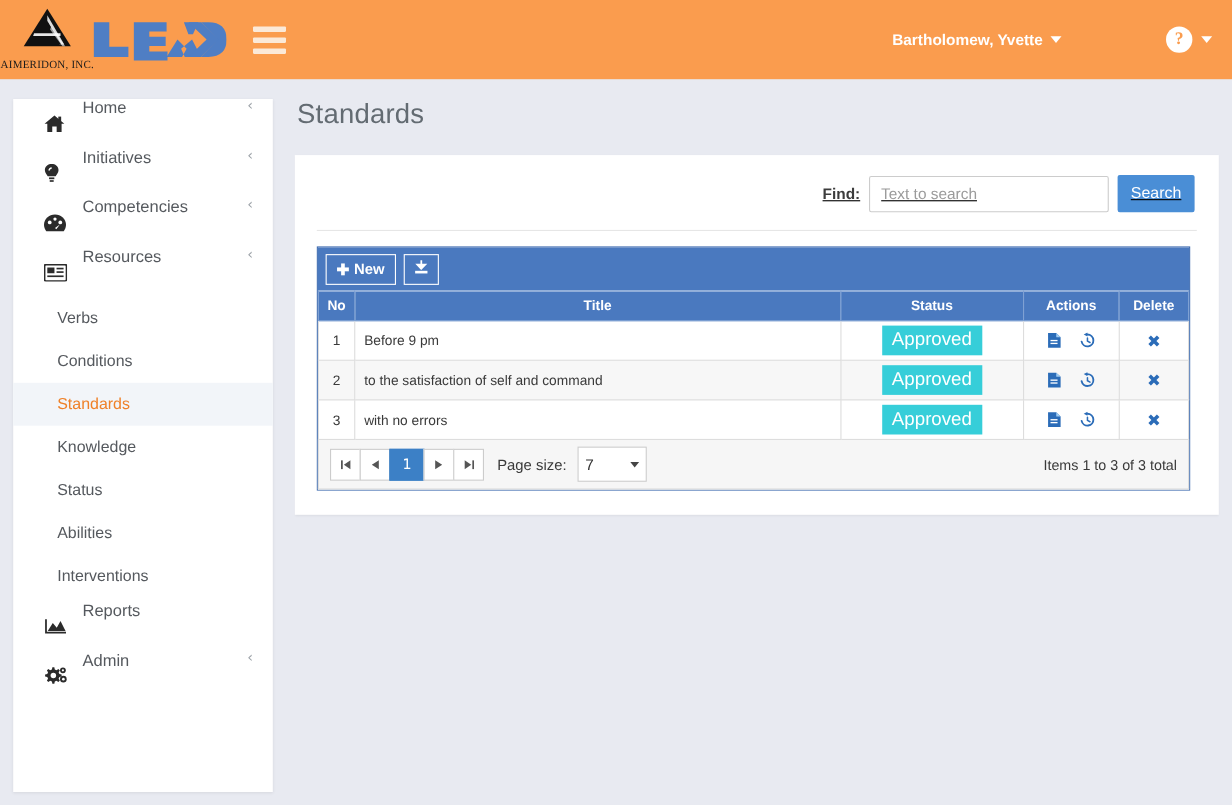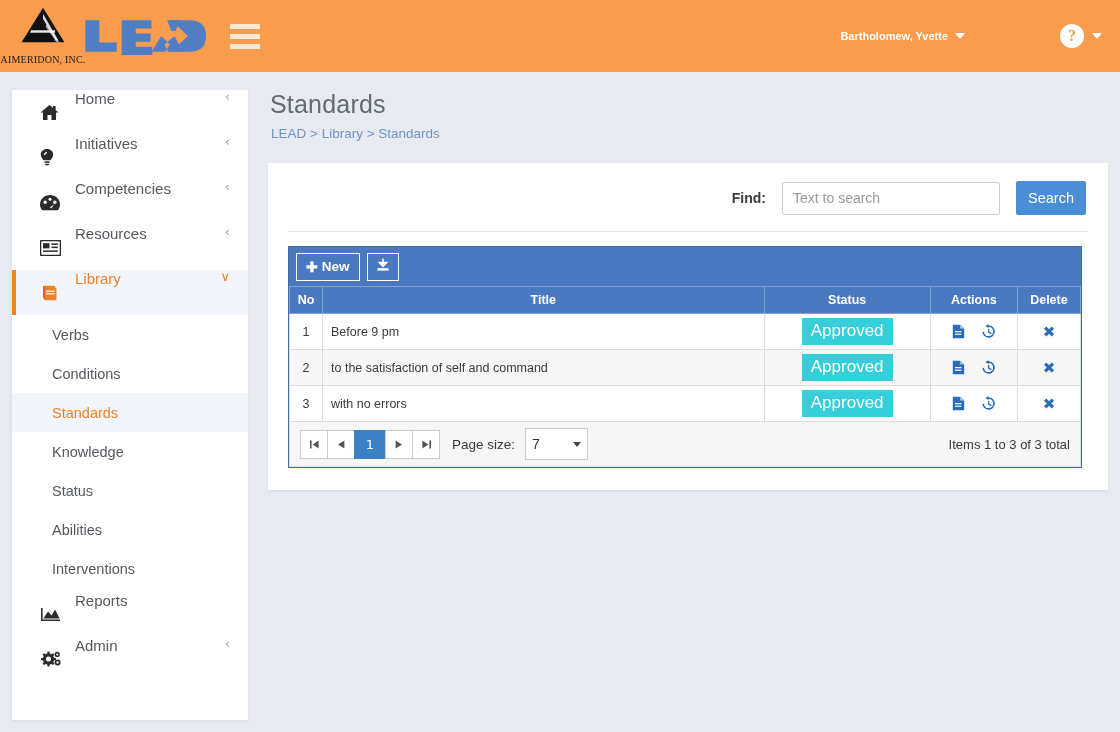--- a/index.html
+++ b/index.html
@@ -33,21 +33,21 @@
     display: flex; flex-direction: column; justify-content: center; gap: 5px;
     cursor: pointer;
   }
   #hamburger span { display:block; height: 5px; background: #fbe9d8; border-radius: 1px; }
   #topbar-right {
     margin-left: auto; display: flex; align-items: center; gap: 0;
     padding-right: 18px; height: 100%;
   }
   #user-menu {
     display:flex; align-items:center; gap:7px; color:#fff;
-    font-weight: bold; font-size: 11px; cursor: pointer;
+    font-weight: bold; font-size: 14px; cursor: pointer;
   }
   .caret-down {
     width: 0; height: 0; border-left: 5px solid transparent;
     border-right: 5px solid transparent; border-top: 6px solid #fff;
   }
   #help-menu { display:flex; align-items:center; gap:8px; margin-left: 95px; cursor:pointer; }
   #help-icon {
     width: 24px; height: 24px; border-radius: 50%;
     background: #fff; color: #fa9c4e;
     font-size: 16px; font-weight: bold; font-family: "Liberation Serif", serif;
@@ -99,22 +99,22 @@
 
   #panel {
     margin-top: 22px; background: #fff; width: 840px;
     padding: 18px 20px 22px 20px;
     box-shadow: 0 1px 2px rgba(0,0,0,.06);
   }
 
   
   #search-row {
     display: flex; align-items: center; justify-content: flex-end;
-    gap: 16px; padding-right: 2px; padding-bottom: 16px;
-    border-bottom: 1px solid #e6e6e6; margin-bottom: 14px;
+    gap: 8px; padding-right: 2px; padding-bottom: 16px;
+    border-bottom: 1px solid #e6e6e6; margin-bottom: 14px; text-decoration: underline;
   }
   #find-label { font-size: 14px; color: #3c3c3c; font-weight: bold; }
   #search-input {
     width: 218px; height: 33px; padding: 4px 10px;
     border: 1px solid #ccc; border-radius: 2px;
     font-size: 14px; color: #333; font-family: "Liberation Sans", sans-serif;
     outline: none; background: #fff;
   }
   #search-input::placeholder { color: #9b9b9b; }
   #search-button {
@@ -279,32 +279,20 @@
           <rect x="3" y="3.2" width="6.5" height="5.2" fill="#2b2b2b"></rect>
           <rect x="11.4" y="3.4" width="6.4" height="1.5" fill="#2b2b2b"></rect>
           <rect x="11.4" y="6.6" width="6.4" height="1.5" fill="#2b2b2b"></rect>
           <rect x="3" y="10.4" width="14.8" height="1.5" fill="#2b2b2b"></rect>
         </svg>
     </span>
     <span class="ni-label">Resources</span>
     <span class="chev">‹</span>
   </div>
 
-  <div class="nav-item active">
-    <span class="ni-icon">
-      <svg width="19" height="16" viewBox="0 0 19 16">
-          <path d="M3 0.8 L14.6 0.8 L16.4 4.2 L16.4 15.2 L4.8 15.2 L3 11.8 Z" fill="#ef8128"></path>
-          <path d="M3 0.8 L4.8 4.2 L4.8 15.2 L3 11.8 Z" fill="#c96a1e"></path>
-          <rect x="6.2" y="5.6" width="8.4" height="1.2" fill="#fff"></rect>
-          <rect x="6.2" y="8.2" width="8.4" height="1.2" fill="#fff"></rect>
-        </svg>
-    </span>
-    <span class="ni-label">Library</span>
-    <span class="chev">∨</span>
-  </div>
 
   <div class="sub-item">
     <span>Verbs</span>
   </div>
   <div class="sub-item">
     <span>Conditions</span>
   </div>
   <div class="sub-item active">
     <span>Standards</span>
   </div>
@@ -344,21 +332,20 @@
         </svg>
     </span>
     <span class="ni-label">Admin</span>
     <span class="chev">‹</span>
   </div>
 </nav>
 
 <div id="main">
 
   <h1 id="page-title">Standards</h1>
-  <div id="breadcrumb">LEAD &gt; Library &gt; Standards</div>
 
   <div id="panel">
 
     <div id="search-row">
       <span id="find-label">Find:</span>
       <input id="search-input" type="text" placeholder="Text to search" style="">
       <button id="search-button">Search</button>
     </div>
 
     <div id="grid">

